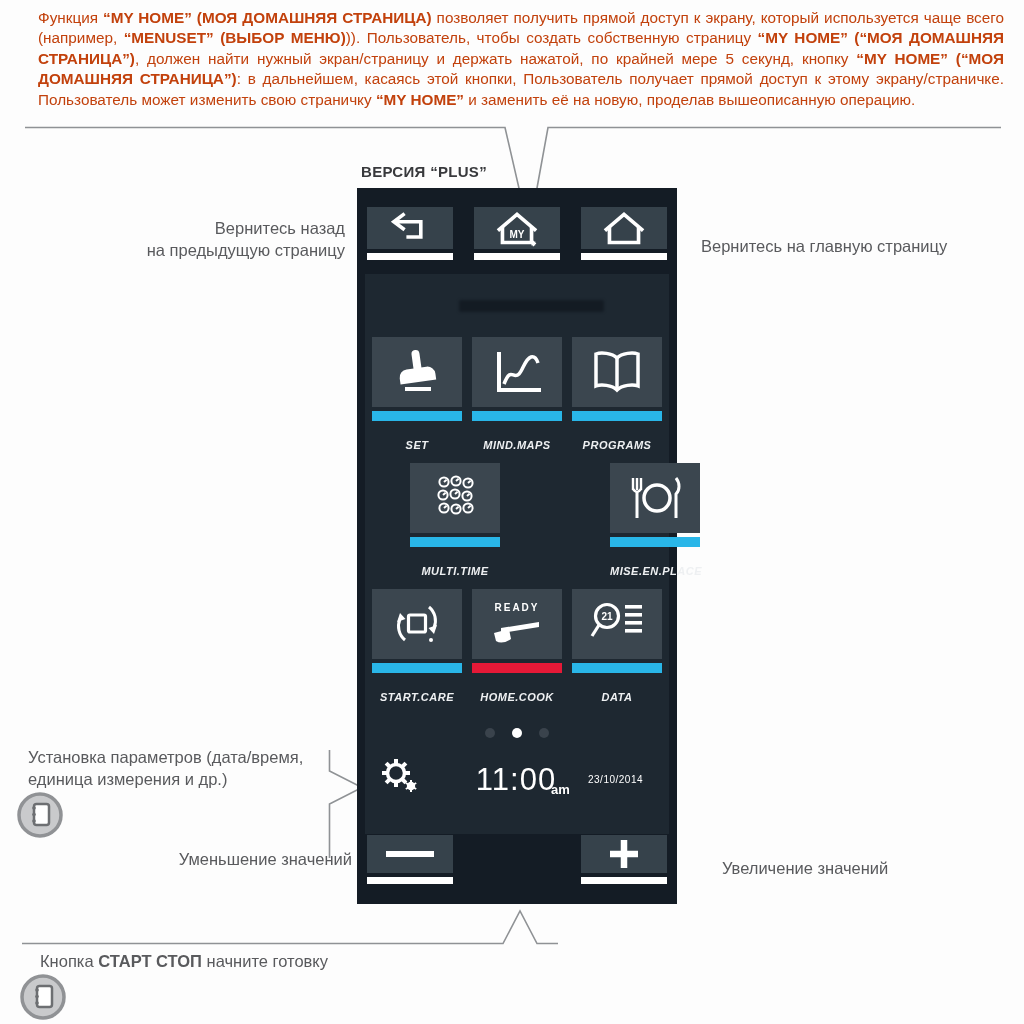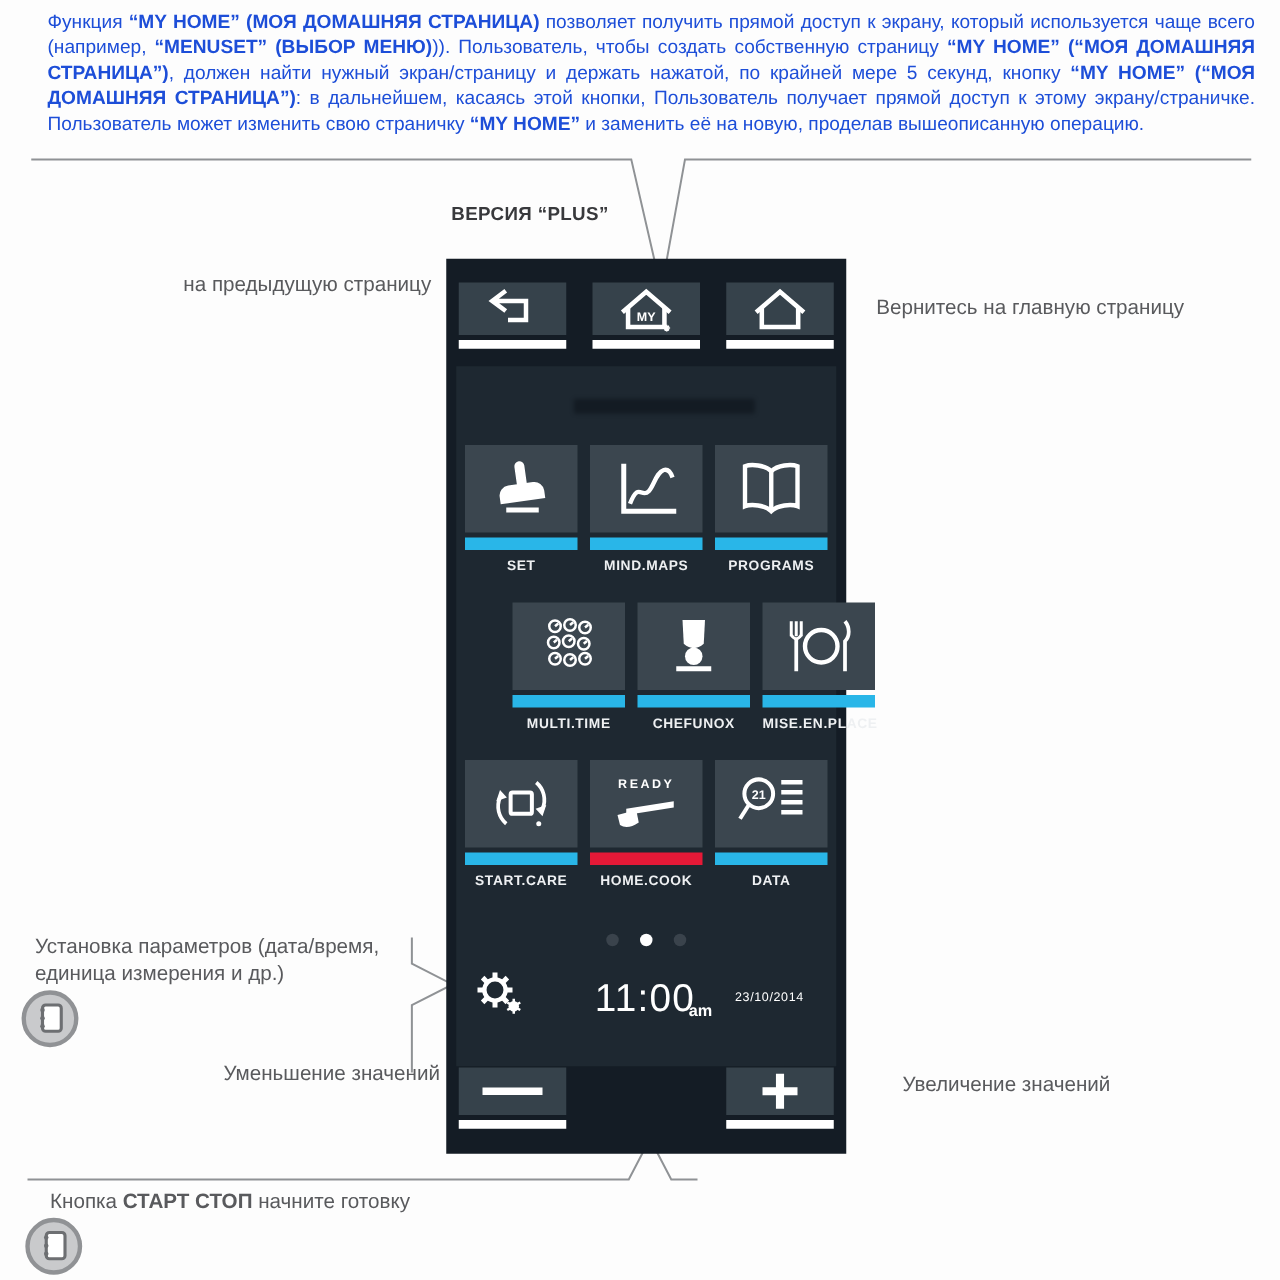--- a/index.html
+++ b/index.html
@@ -1,57 +1,57 @@
 <!DOCTYPE html>
 <html><head>
 <meta charset="utf-8">
 <style>
   html,body{margin:0;padding:0;}
   body{width:1024px;height:1024px;position:relative;background:#fdfdfd;
        font-family:"Liberation Sans",sans-serif;color:#404145;overflow:hidden;}
   .b{font-weight:bold;}
   
   .intro{position:absolute;left:38px;top:8px;width:966px;margin:0;
-         font-size:15.3px;line-height:20.4px;text-align:justify;color:#1d4ed8;}
+         font-size:15.3px;line-height:20.4px;text-align:justify;color:#c2410c;}
   
   .connectors{position:absolute;left:0;top:0;width:1024px;height:1024px;pointer-events:none;}
   .connectors path{stroke:#8f9295;stroke-width:1.6;fill:none;}
   
   .version{position:absolute;left:361px;top:163px;font-size:15px;font-weight:bold;
            letter-spacing:.3px;color:#38393c;}
   .ann{position:absolute;font-size:16.5px;color:#595a5d;line-height:21.5px;}
   .back-ann{right:679px;top:218px;text-align:right;}
   .home-ann{left:701px;top:236px;}
   .settings-ann{left:28px;top:747px;}
   .decrease-ann{right:672px;top:849px;text-align:center;}
   .increase-ann{left:722px;top:858px;}
   .caption-ann{left:40px;top:951px;}
   .manual-badge{position:absolute;width:48px;height:48px;}
   .badge1{left:16px;top:791px;}
   .badge2{left:19px;top:973px;}
   
-  .panel{position:absolute;left:357px;top:207px;width:320px;height:716px;background:#141c25;}
+  .panel{position:absolute;left:357px;top:188px;width:320px;height:716px;background:#141c25;}
   .screen{position:absolute;left:8px;top:86px;width:304px;height:560px;background:#1e2831;}
   .ghost{position:absolute;left:102px;top:112px;width:145px;height:12px;background:#0b1118;
          opacity:.55;filter:blur(1.5px);border-radius:2px;}
   .cell{position:absolute;display:flex;flex-direction:column;}
   .navcell{top:19px;width:86px;}
   .btm{top:647px;width:86px;}
   .nc1{left:10px;}.nc2{left:117px;}.nc3{left:224px;}
   .navbtn{height:42px;background:#36424b;display:flex;align-items:center;justify-content:center;cursor:pointer;}
   .btmbtn{height:38px;background:#36424b;display:flex;flex-direction:column;align-items:center;justify-content:center;cursor:pointer;}
   .underbar{height:7px;background:#ffffff;margin-top:4px;}
   .tilecell{width:90px;}
   .tc1{left:15px;}.tc2{left:115px;}.tc3{left:215px;justify-content:center;}
   .tr1{top:149px;}.tr2{top:275px;padding-left:38px;}.tr3{top:401px;}
   .tile{height:70px;background:#3b464f;display:flex;align-items:center;justify-content:center;cursor:pointer;}
   .accent{height:10px;margin-top:4px;background:#29b6e8;}
   .accent.red{background:#e51937;}
-  .tlabel{margin-top:7px;text-align:center;font-size:11px;font-weight:bold;
-          letter-spacing:.5px;color:#eef0f2;white-space:nowrap;}
+  .tlabel{margin-top:18px;text-align:center;font-size:11px;font-weight:bold;
+          letter-spacing:.5px;color:#eef0f2;white-space:nowrap;font-style:italic;}
   .dots{position:absolute;left:0;top:540px;width:100%;display:flex;justify-content:center;gap:17px;}
   .dot{width:10px;height:10px;border-radius:50%;background:#3a434c;cursor:pointer;}
   .dot.active{background:#ffffff;}
   .gear{position:absolute;left:24px;top:570px;cursor:pointer;}
   .time{position:absolute;left:96px;top:574px;width:126px;text-align:center;
         font-size:31px;font-weight:normal;letter-spacing:1px;color:#fff;}
   .meridiem{position:absolute;left:194px;top:594px;font-size:13px;font-weight:bold;color:#fff;}
   .date{position:absolute;left:231px;top:586px;font-size:10px;font-weight:normal;
         letter-spacing:.5px;color:#fff;}
   .minusbar{width:48px;height:6px;background:#fff;}
@@ -67,20 +67,21 @@
   <path d="M1001 127.5 H548 L533 210"></path>
   <path d="M329.5 750 V771 L362 787.5 L329.5 804 V858"></path>
   <path d="M22 943.5 H503 L520 911 L537 943.5 H558"></path>
 </svg>
 
 <p class="intro"><span>Функция </span><span class="b">“MY HOME” (МОЯ ДОМАШНЯЯ СТРАНИЦА)</span><span> позволяет получить прямой доступ к экрану, который используется чаще всего (например, </span><span class="b">“MENUSET” (ВЫБОР МЕНЮ)</span><span>)). Пользователь, чтобы создать собственную страницу </span><span class="b">“MY HOME” (“МОЯ ДОМАШНЯЯ СТРАНИЦА”)</span><span>, должен найти нужный экран/страницу и держать нажатой, по крайней мере 5 секунд, кнопку </span><span class="b">“MY HOME” (“МОЯ ДОМАШНЯЯ СТРАНИЦА”)</span><span>: в дальнейшем, касаясь этой кнопки, Пользователь получает прямой доступ к этому экрану/страничке. Пользователь может изменить свою страничку </span><span class="b">“MY HOME”</span><span> и заменить её на новую, проделав вышеописанную операцию.</span></p>
 
 <div class="version">ВЕРСИЯ “PLUS”</div>
 
 <div class="ann back-ann">
+  <div>Вернитесь назад</div>
   <div>на предыдущую страницу</div>
 </div>
 <div class="ann home-ann">Вернитесь на главную страницу</div>
 <div class="ann settings-ann">
   <div>Установка параметров (дата/время,</div>
   <div>единица измерения и др.)</div>
 </div>
 <div class="ann decrease-ann">Уменьшение значений</div>
 <div class="ann increase-ann">Увеличение значений</div>
 <div class="ann caption-ann"><span>Кнопка </span><span class="b">СТАРТ СТОП</span><span> начните готовку</span></div>
@@ -186,31 +187,20 @@
         <use href="#mtclk" x="20" y="23"></use>
           <use href="#mtclk" x="32" y="22"></use>
           <use href="#mtclk" x="44" y="24"></use>
         <use href="#mtclk" x="21" y="36"></use>
           <use href="#mtclk" x="33" y="37"></use>
           <use href="#mtclk" x="45" y="36"></use>
       </svg>
     </div>
     <div class="accent"></div>
     <div class="tlabel">MULTI.TIME</div>
-  </div>
-  <div class="cell tilecell tc2 tr2">
-    <div class="tile">
-      <svg width="64" height="52" viewBox="0 0 64 52">
-        <path d="M23 5 H41 L40 24 Q36 27.5 32 27.5 Q28 27.5 24 24 Z" fill="#fff"></path>
-        <circle cx="32" cy="34" r="7" fill="#fff"></circle>
-        <rect x="18" y="42" width="28" height="4" fill="#fff"></rect>
-      </svg>
-    </div>
-    <div class="accent"></div>
-    <div class="tlabel">CHEFUNOX</div>
   </div>
   <div class="cell tilecell tc3 tr2">
     <div class="tile">
       <svg width="64" height="52" viewBox="0 0 64 52">
         <path d="M10 6 V18 M14 6 V18 M18 6 V18" stroke="#fff" stroke-width="2.4" fill="none"></path>
         <path d="M10 17 Q14 23 18 17" stroke="#fff" stroke-width="2.4" fill="none"></path>
         <path d="M14 20 V46" stroke="#fff" stroke-width="3" fill="none"></path>
         <circle cx="34" cy="26" r="13" stroke="#fff" stroke-width="3.5" fill="none"></circle>
         <path d="M53 6 C57 11 57 18 53 22 L53 46" stroke="#fff" stroke-width="3" fill="none"></path>
       </svg>

